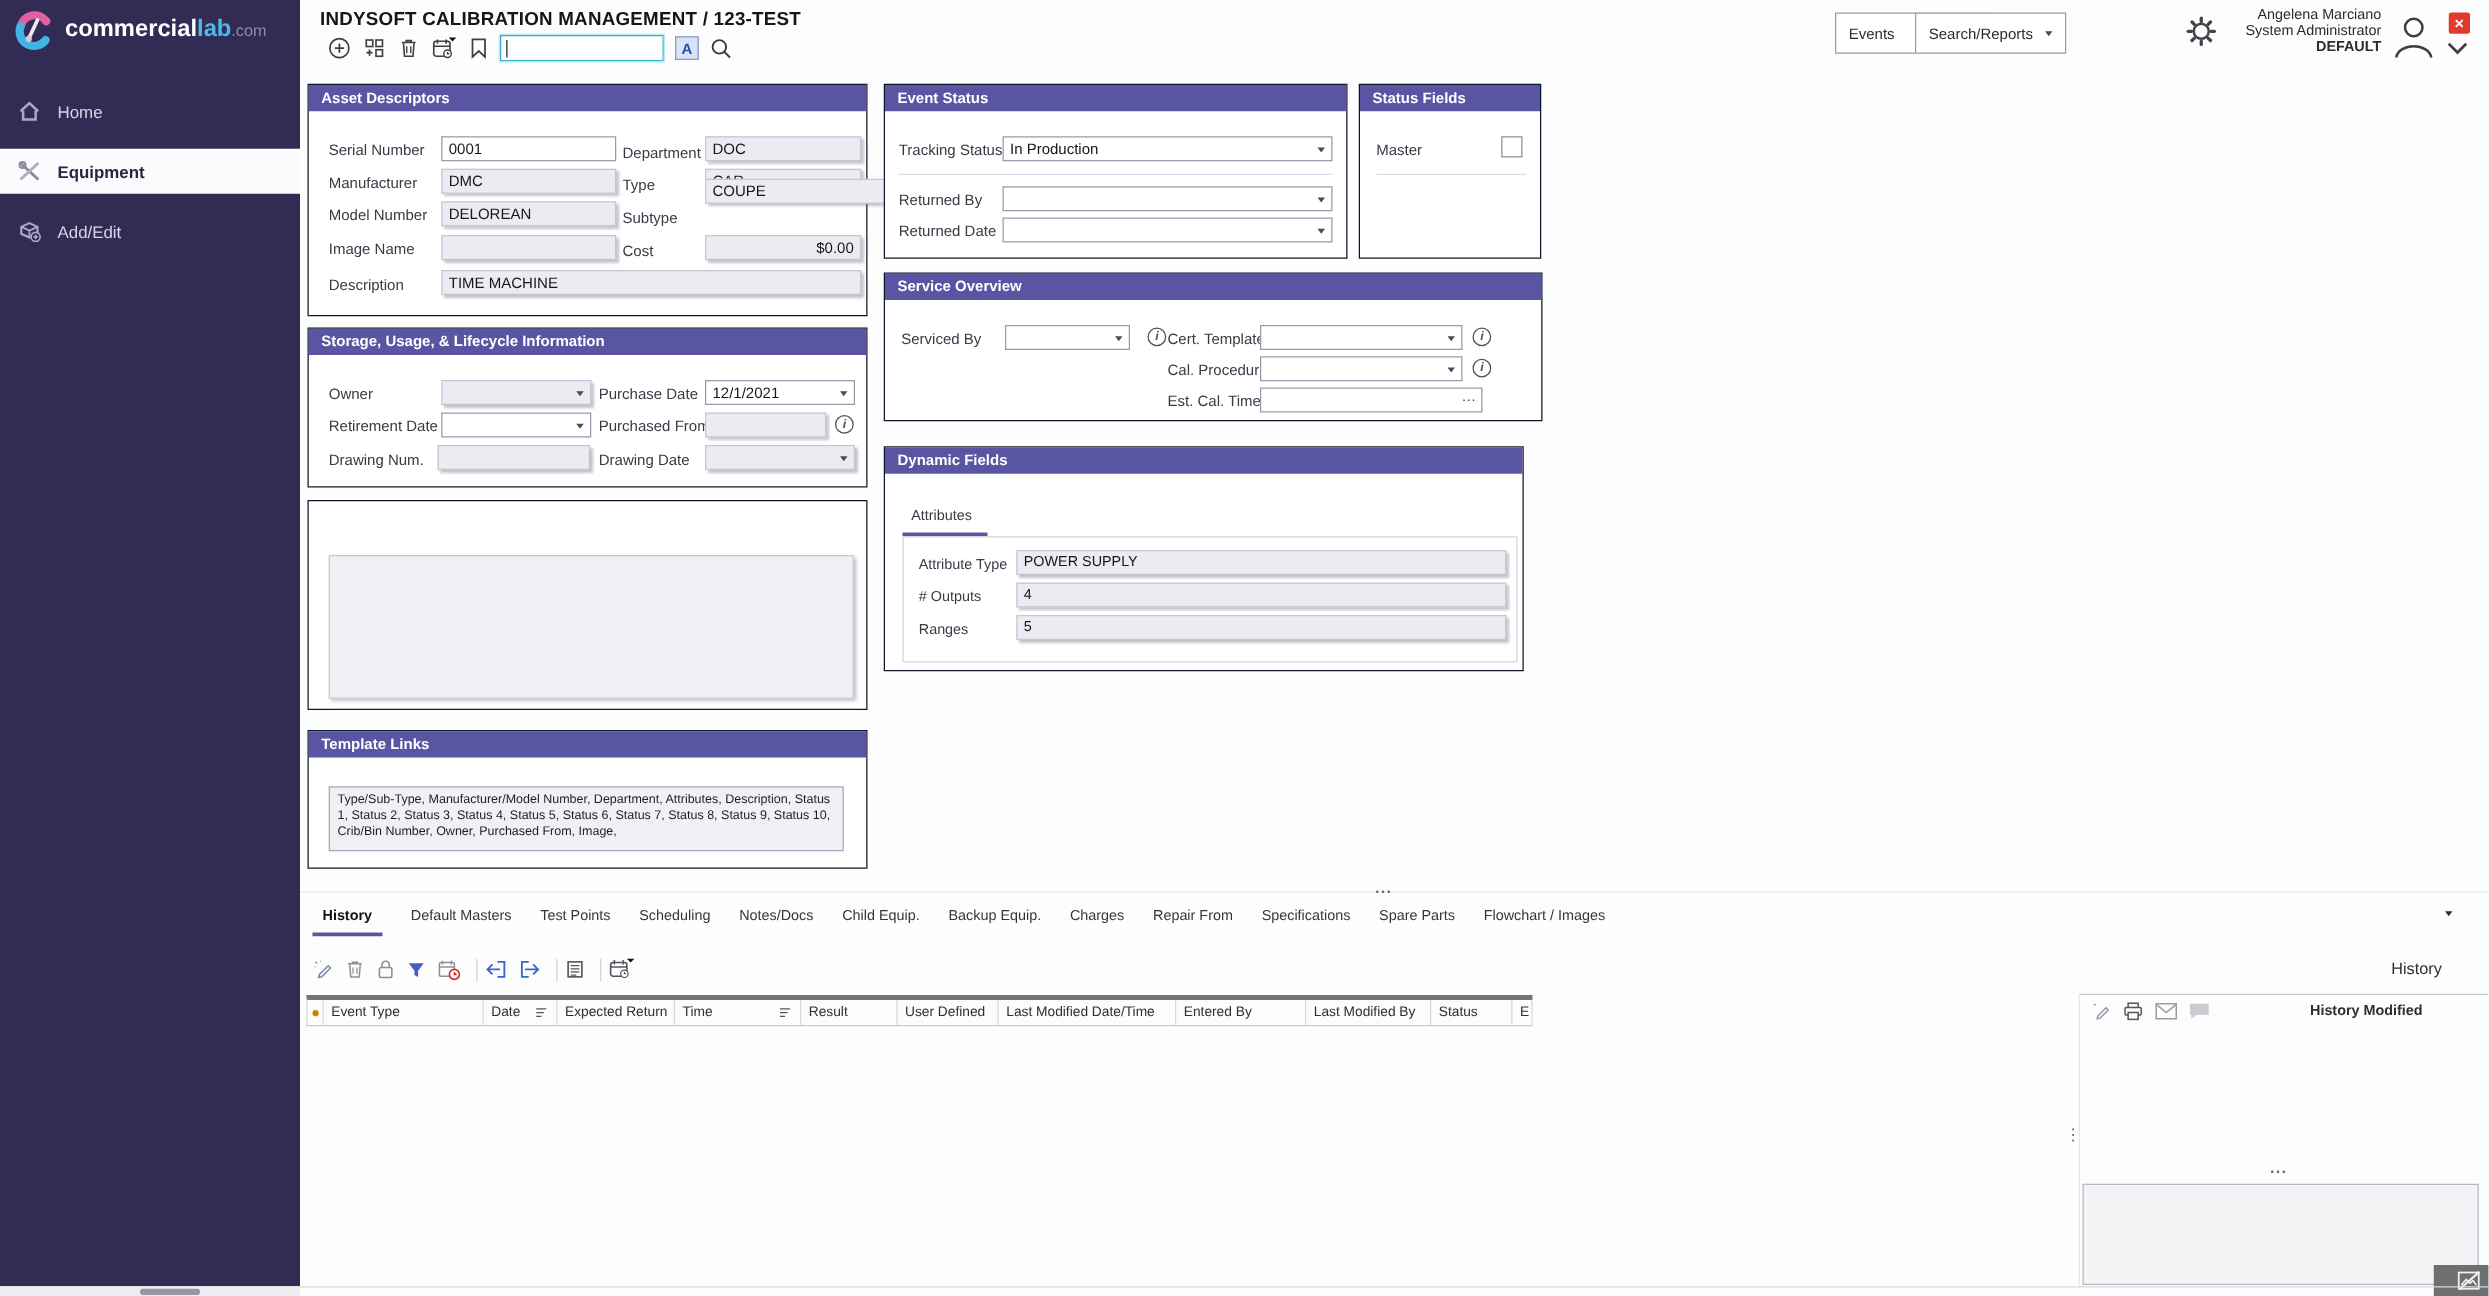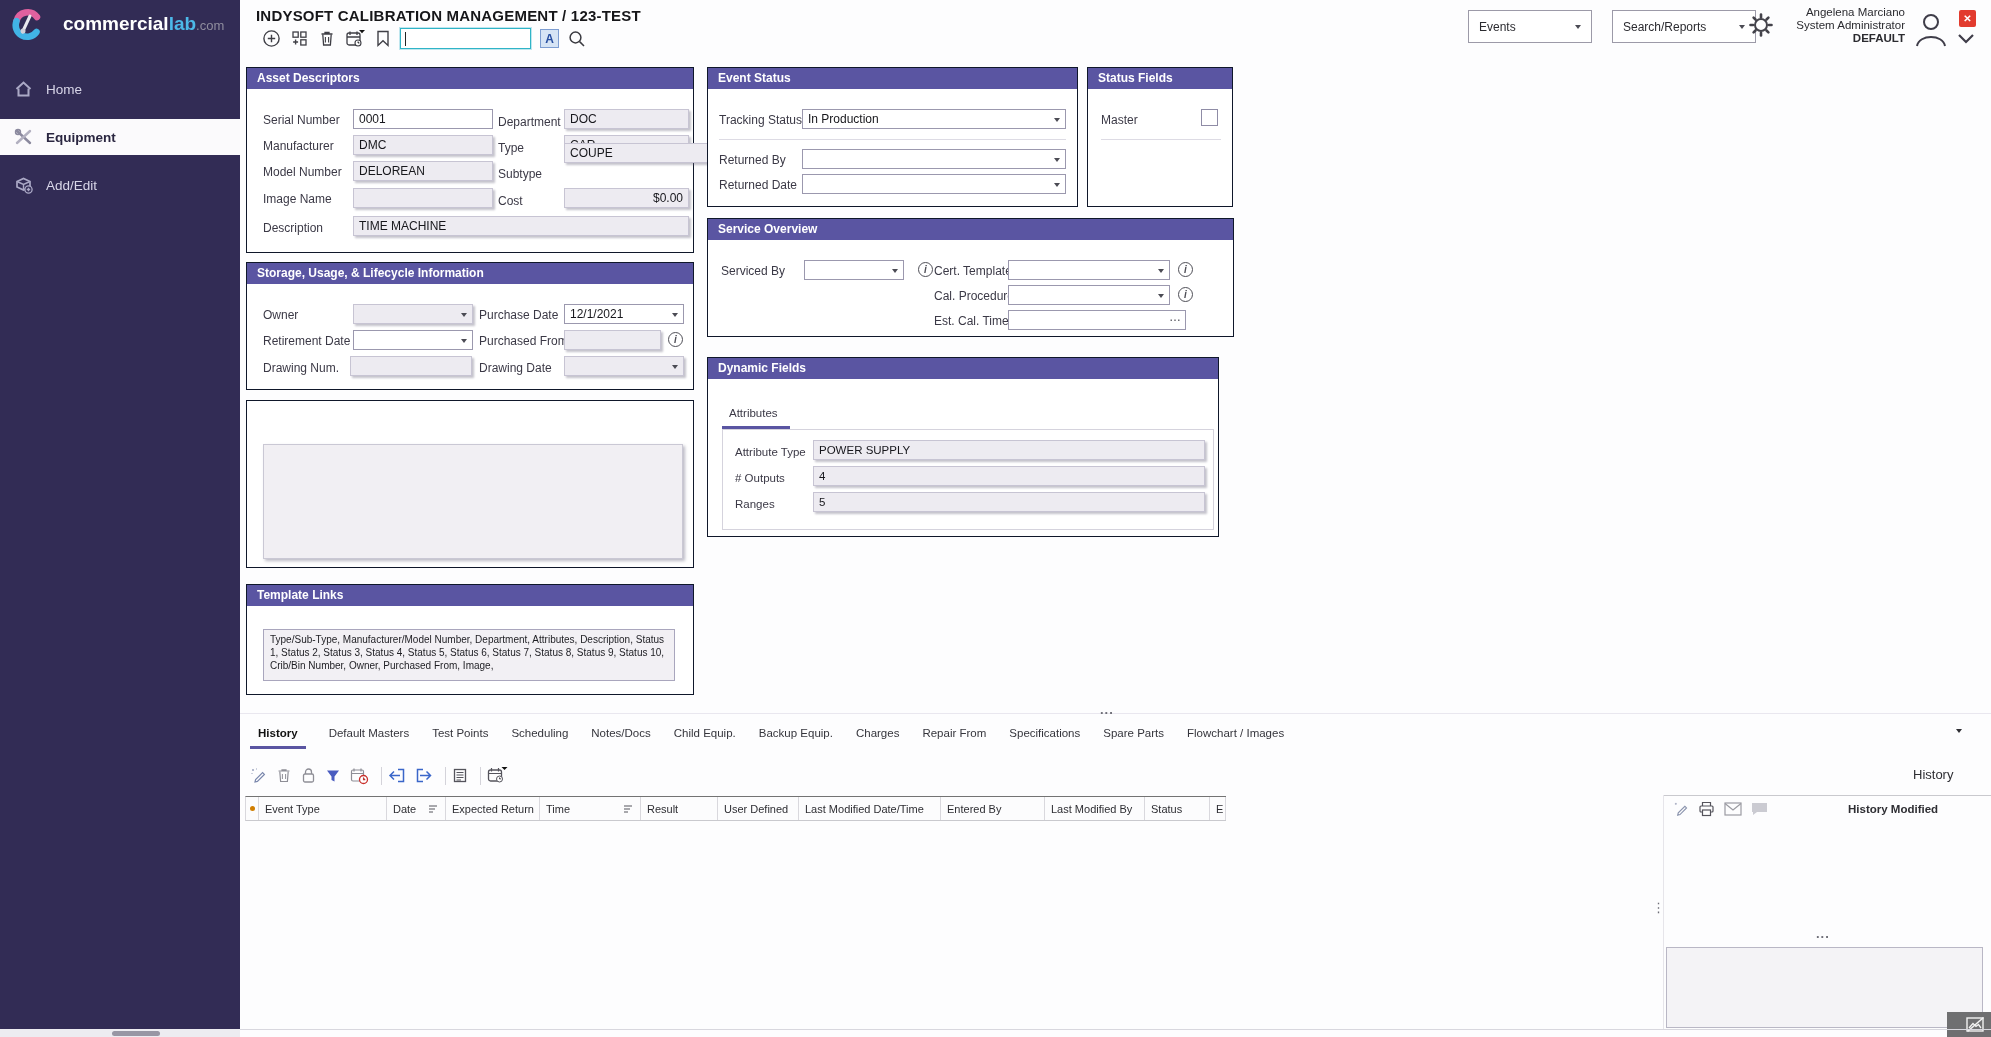--- a/index.html
+++ b/index.html
@@ -5,21 +5,21 @@
 *{box-sizing:border-box;margin:0;padding:0}
 html,body{background:#fff}
 body{font-family:"Liberation Sans",sans-serif}
 #app{position:relative;width:1991px;height:1037px;background:#fdfdfe;overflow:hidden}
 .abs{position:absolute}
 svg{display:block}
 
 #sidebar{position:absolute;left:0;top:0;width:240px;height:1029px;background:#322c55}
 .nav{position:absolute;left:0;width:240px;height:36px;display:flex;align-items:center;padding-left:14px;gap:13px;font-size:13.5px;color:#d8d6e8;cursor:pointer}
 .nav.active{background:#fbfafc;color:#2a2640;font-weight:700}
-.logo{position:absolute;left:10px;top:7px;display:flex;align-items:center;gap:19px}
+.logo{position:absolute;left:10px;top:7px;display:flex;align-items:center;gap:8px}
 .logo .w1{font-size:19px;font-weight:700;color:#fff}
 .logo .w2{font-size:19px;font-weight:700;color:#4cb9e9}
 .logo .w3{font-size:13px;color:#8f8d9e}
 
 .title{position:absolute;left:256px;top:7px;font-size:15px;font-weight:700;color:#161619;letter-spacing:.2px;white-space:nowrap}
 .ttool{position:absolute;left:262px;top:28px;display:flex;align-items:center;gap:9px}
 .tbtn{display:inline-flex;align-items:center;justify-content:center;cursor:pointer}
 .qsearch{width:131px;height:21px;border:1px solid #2fb4c7;outline:1px solid #bfe6ee;background:#fff;font-size:12px;padding:0 4px;position:relative}
 .caret{position:absolute;left:4px;top:3px;width:1px;height:14px;background:#222}
 .abtn{width:19px;height:19px;background:#d6e4f5;border:1px solid #7d9dd1;color:#274ea0;font-size:12px;font-weight:700;display:flex;align-items:center;justify-content:center;cursor:pointer}
@@ -38,21 +38,21 @@
 .dar{width:0;height:0;border-left:3.5px solid transparent;border-right:3.5px solid transparent;border-top:4px solid #4b4b54}
 .fld .dar{position:absolute;right:5px;top:8px}
 .info{position:absolute;width:15px;height:15px;border:1px solid #4f4f57;border-radius:50%;font-size:10px;line-height:13px;text-align:center;color:#4f4f57;font-weight:700;font-style:italic;cursor:pointer}
 .hline{position:absolute;height:1px;background:#dddbe4}
 .notesbox{position:absolute;background:#f1eff3;border:1px solid #cac8d4;box-shadow:2px 2px 3px rgba(107,104,128,.45)}
 .tplbox{position:absolute;background:#f2f0f4;border:1px solid #a9a6bd;font-size:10px;line-height:13px;color:#1d1d22;padding:3px 6px}
 .tab{font-size:11.5px;color:#35353c;padding-bottom:7px;cursor:pointer;white-space:nowrap}
 .tab.active{font-weight:700;color:#111;border-bottom:3px solid #5a55a2;padding-left:8px;padding-right:8px;margin-left:-8px}
 .sep{width:1px;height:18px;background:#d4d3da;margin:0 6px}
 .gc{border-right:1px solid #d9d8dd;padding:0 6px;font-size:11px;color:#2e2e33;display:flex;align-items:center;overflow:hidden;white-space:nowrap;height:100%}
-#gridhead{position:absolute;left:245px;top:796px;height:25px;display:flex;background:#fcfcfd;border-top:1px solid #737373;border-bottom:1px solid #c9c9ce;border-left:1px solid #d9d8dd}
+#gridhead{position:absolute;left:245px;top:796px;height:25px;display:flex;background:#fcfcfd;border-top:4px solid #737373;border-bottom:1px solid #c9c9ce;border-left:1px solid #d9d8dd}
 .dot{width:5px;height:5px;border-radius:50%;background:#d07e00;margin:auto}
 .glabel{position:absolute;font-size:13px;color:#2e2e33;white-space:nowrap}
 .kebab{position:absolute;font-size:13px;color:#6d6d76;line-height:6px;letter-spacing:0;cursor:pointer}
 .dots{position:absolute;font-size:13px;font-weight:700;color:#6d6d76;letter-spacing:1px;cursor:pointer}
 .darkbtn{position:absolute;left:1947px;top:1012px;width:44px;height:25px;background:#6f6f71;display:flex;align-items:center;justify-content:flex-end;padding-right:4px;cursor:pointer}
 .prevbox{position:absolute;left:1666px;top:947px;width:317px;height:81px;background:#f4f3f6;border:1px solid #b9b7c5}
 .tabstrip{position:absolute;left:258px;top:727px;display:flex;gap:23px;align-items:flex-start}
 </style>
 </head>
 <body>
@@ -145,21 +145,21 @@
           <circle cx="7.5" cy="7.5" r="5.4" fill="none" stroke="#3a3a40" stroke-width="1.5"></circle>
           <path d="M11.6 11.6 L16 16" stroke="#3a3a40" stroke-width="1.5"></path>
         </svg>
     </span>
   </div>
 
   <div class="hsel" style="left:1468px;top:10px;width:124px">
     <span>Events</span>
       <span class="dar"></span>
   </div>
-  <div class="hsel" style="left:1612px;top:10px;width:144px">
+  <div class="hsel" style="left:1532px;top:10px;width:121px">
     <span>Search/Reports</span>
       <span class="dar"></span>
   </div>
 
   <span class="abs tbtn" style="left:1746px;top:10px">
     <svg width="30" height="30" viewBox="0 0 30 30">
       <circle cx="15" cy="15" r="6" fill="none" stroke="#43424a" stroke-width="2"></circle>
       <g stroke="#43424a" stroke-width="2.6" stroke-linecap="round">
         <path d="M15 4.5 V7.2"></path>
           <path d="M15 22.8 V25.5"></path>

